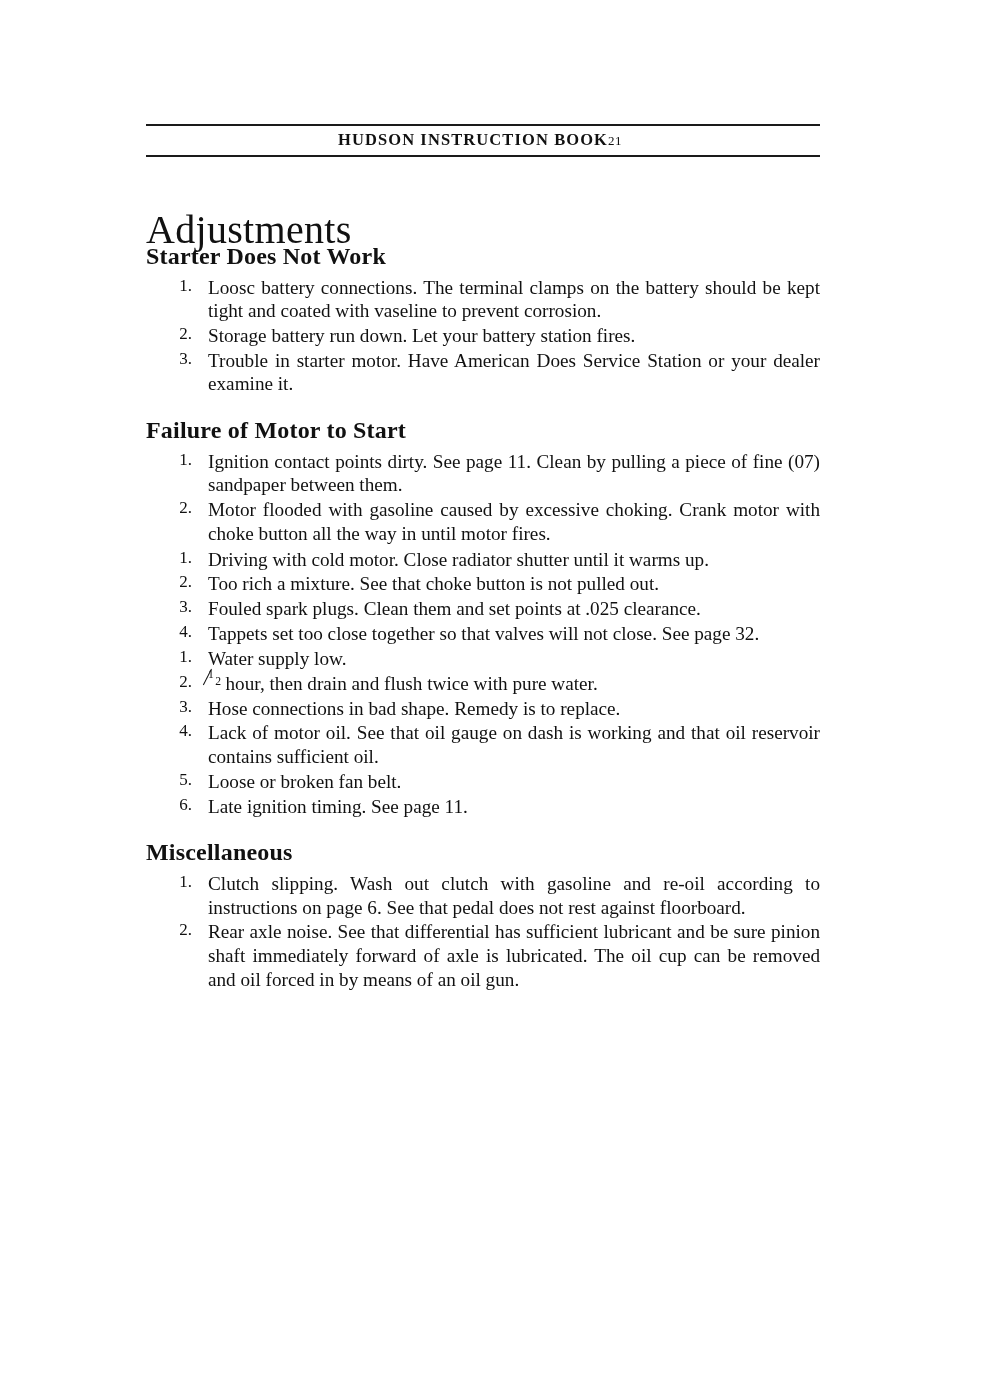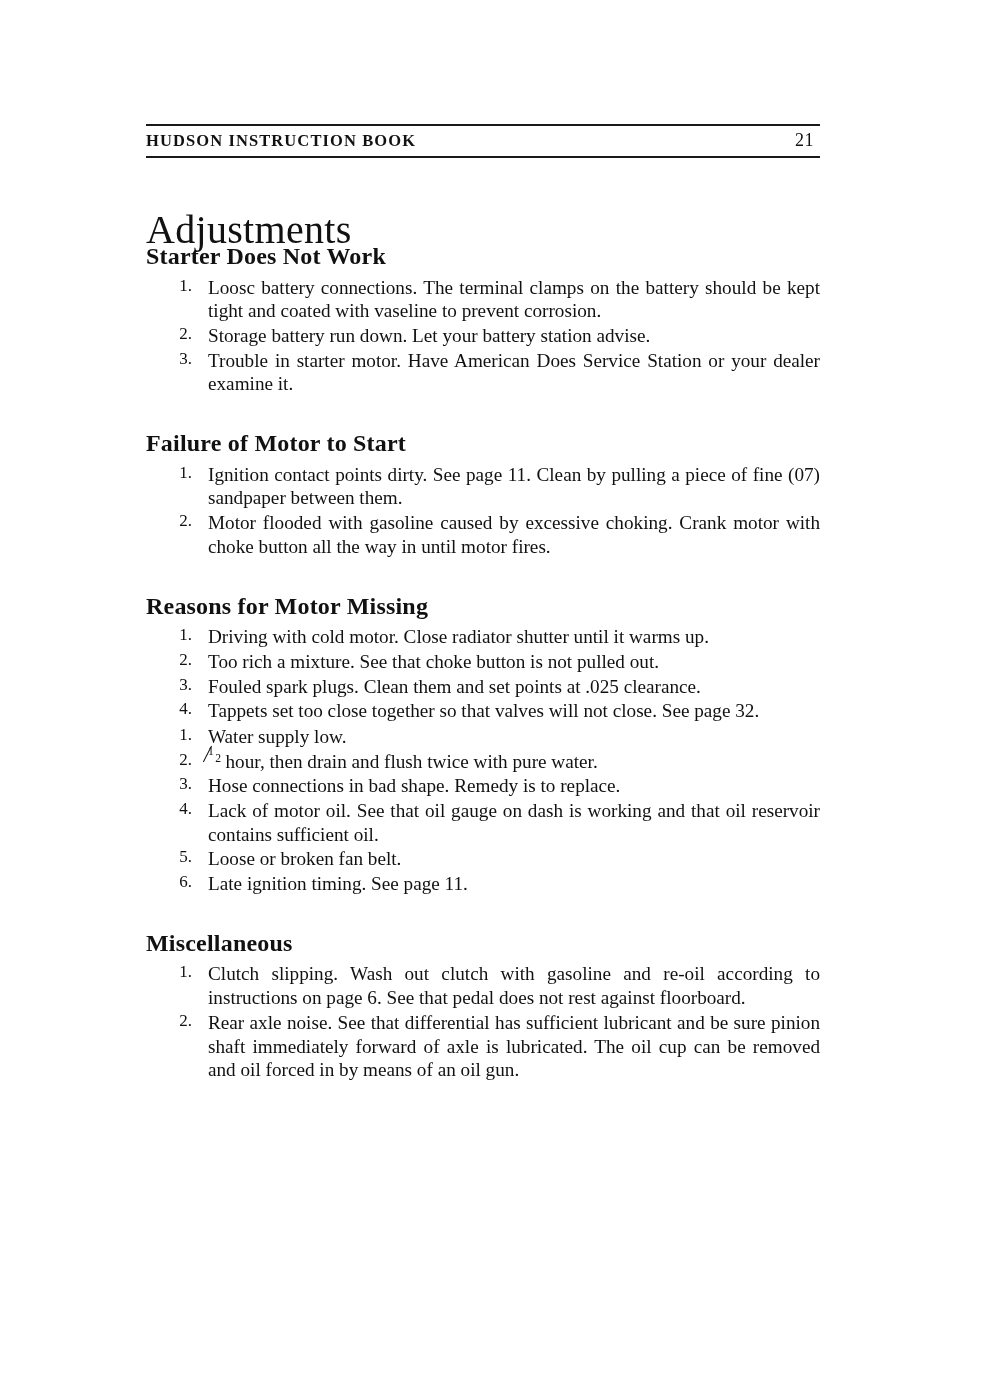--- a/index.html
+++ b/index.html
@@ -33,31 +33,31 @@
   .rule {
     width: 100%;
     height: 2px;
     background: #1a1a1a;
   }
   .rule-top { height: 2px; }
   .rule-bottom { height: 2px; margin-top: 0; }
   .header-row {
     display: flex;
     align-items: baseline;
-    justify-content: space-between;
+    justify-content: center;
     padding: 4px 0 5px 0;
   }
   .header-title {
     font-size: 16.5px;
     font-weight: bold;
     letter-spacing: 1.1px;
     white-space: nowrap;
   }
   .header-pageno {
-    font-size: 18px;
+    font-size: 13px;
     letter-spacing: 0.5px;
     padding-right: 6px;
   }
 
   
   .page-title {
     position: absolute;
     left: 0;
     top: 182px;
     width: 674px;
@@ -77,21 +77,21 @@
 
   .section { margin-bottom: 2px; }
 
   .section-heading {
     font-size: 24px;
     font-weight: bold;
     letter-spacing: 0.2px;
     margin: 0 0 5px 0;
     line-height: 1.15;
   }
-  .section + .section .section-heading { margin-top: 34px; }
+  .section + .section .section-heading { margin-top: 21px; }
 
   ol.items {
     list-style: none;
     margin: 0;
     padding: 0;
   }
 
   li.item {
     position: relative;
     padding-left: 62px;
@@ -164,21 +164,21 @@
   <div class="content" id="content">
       <div class="section">
         <div class="section-heading">Starter Does Not Work</div>
         <ol class="items">
           <li class="item">
             <span class="num">1.</span>
             <span class="txt">Loosc battery connections.   The terminal clamps on the battery should be kept tight and coated with vaseline to prevent corrosion.</span>
           </li>
           <li class="item">
             <span class="num">2.</span>
-            <span class="txt">Storage battery run down.   Let your battery station advise.</span>
+            <span class="txt">Storage battery run down.   Let your battery station fires.</span>
           </li>
           <li class="item">
             <span class="num">3.</span>
             <span class="txt">Trouble in starter motor.   Have American Does Service Station or your dealer examine it.</span>
           </li>
         </ol>
       </div>
       <div class="section">
         <div class="section-heading">Failure of Motor to Start</div>
         <ol class="items">
@@ -186,21 +186,20 @@
             <span class="num">1.</span>
             <span class="txt">Ignition contact points dirty.   See page 11.   Clean by pulling a piece of fine (07) sandpaper between them.</span>
           </li>
           <li class="item">
             <span class="num">2.</span>
             <span class="txt">Motor flooded with gasoline caused by excessive choking.   Crank motor with choke button all the way in until motor fires.</span>
           </li>
         </ol>
       </div>
       <div class="section">
-        <div class="section-heading">Reasons for Motor Missing</div>
         <ol class="items">
           <li class="item">
             <span class="num">1.</span>
             <span class="txt">Driving with cold motor.   Close radiator shutter until it warms up.</span>
           </li>
           <li class="item">
             <span class="num">2.</span>
             <span class="txt">Too rich a mixture.   See that choke button is not pulled out.</span>
           </li>
           <li class="item">

